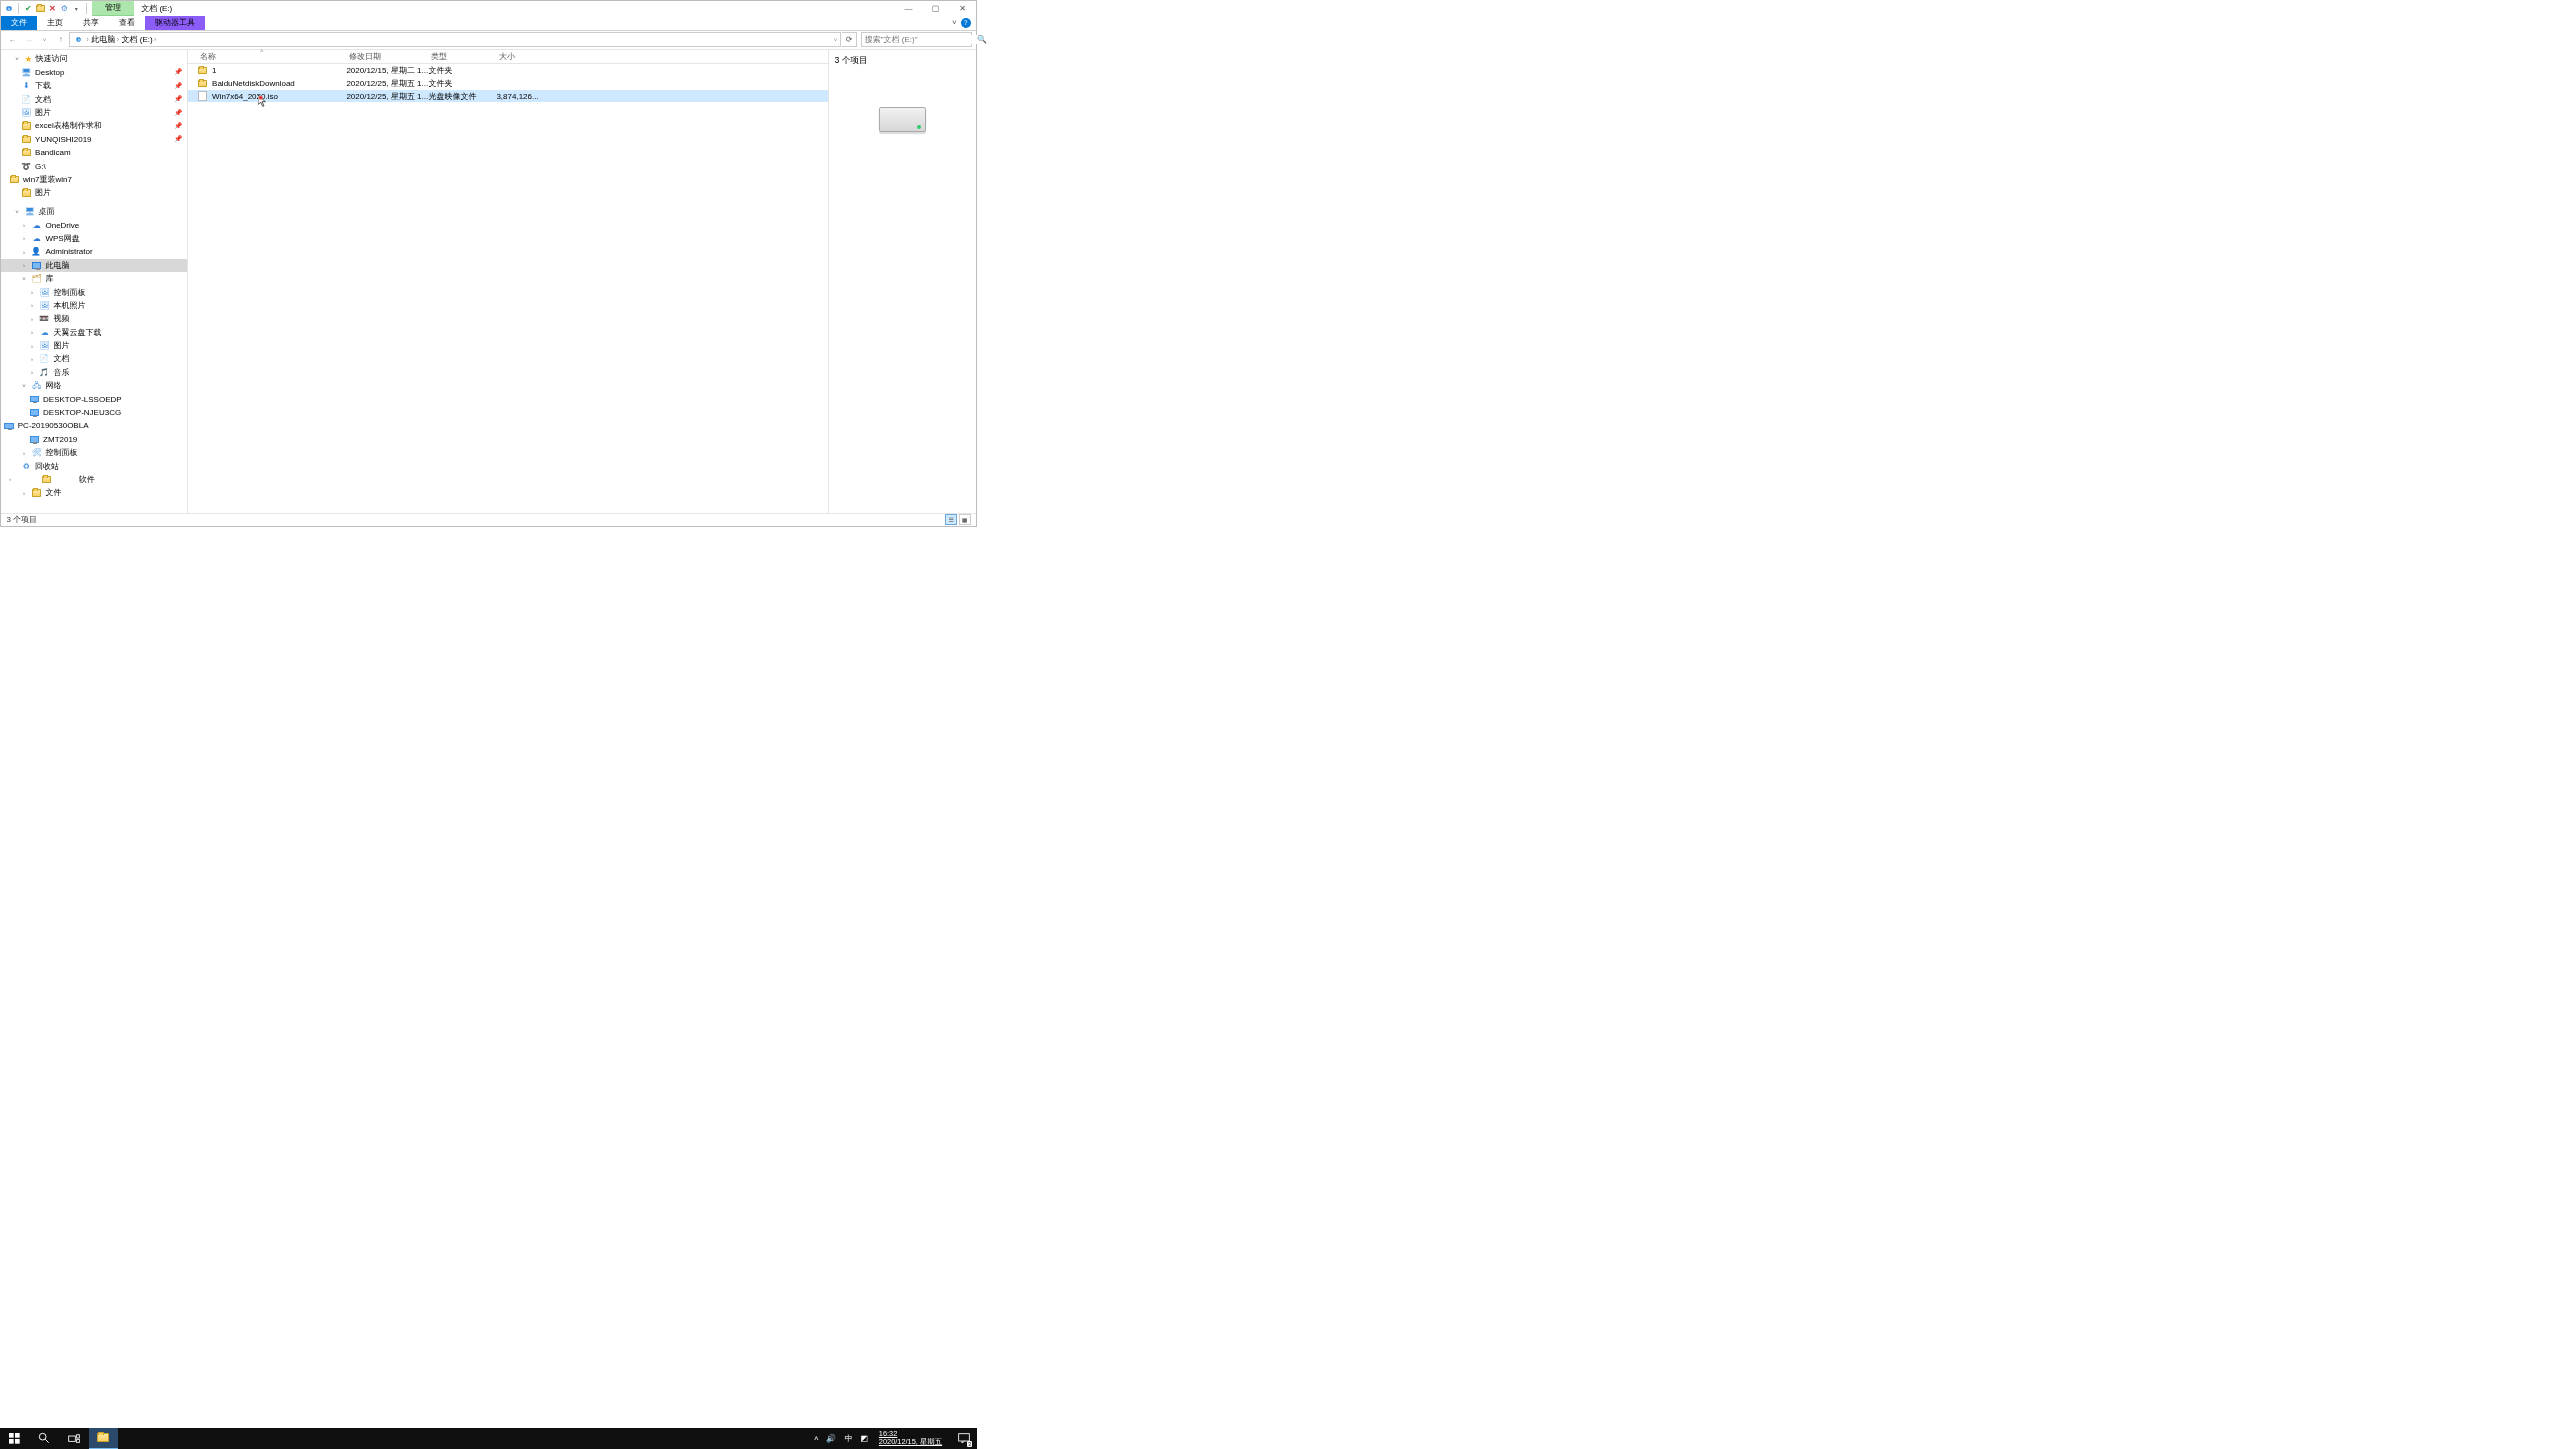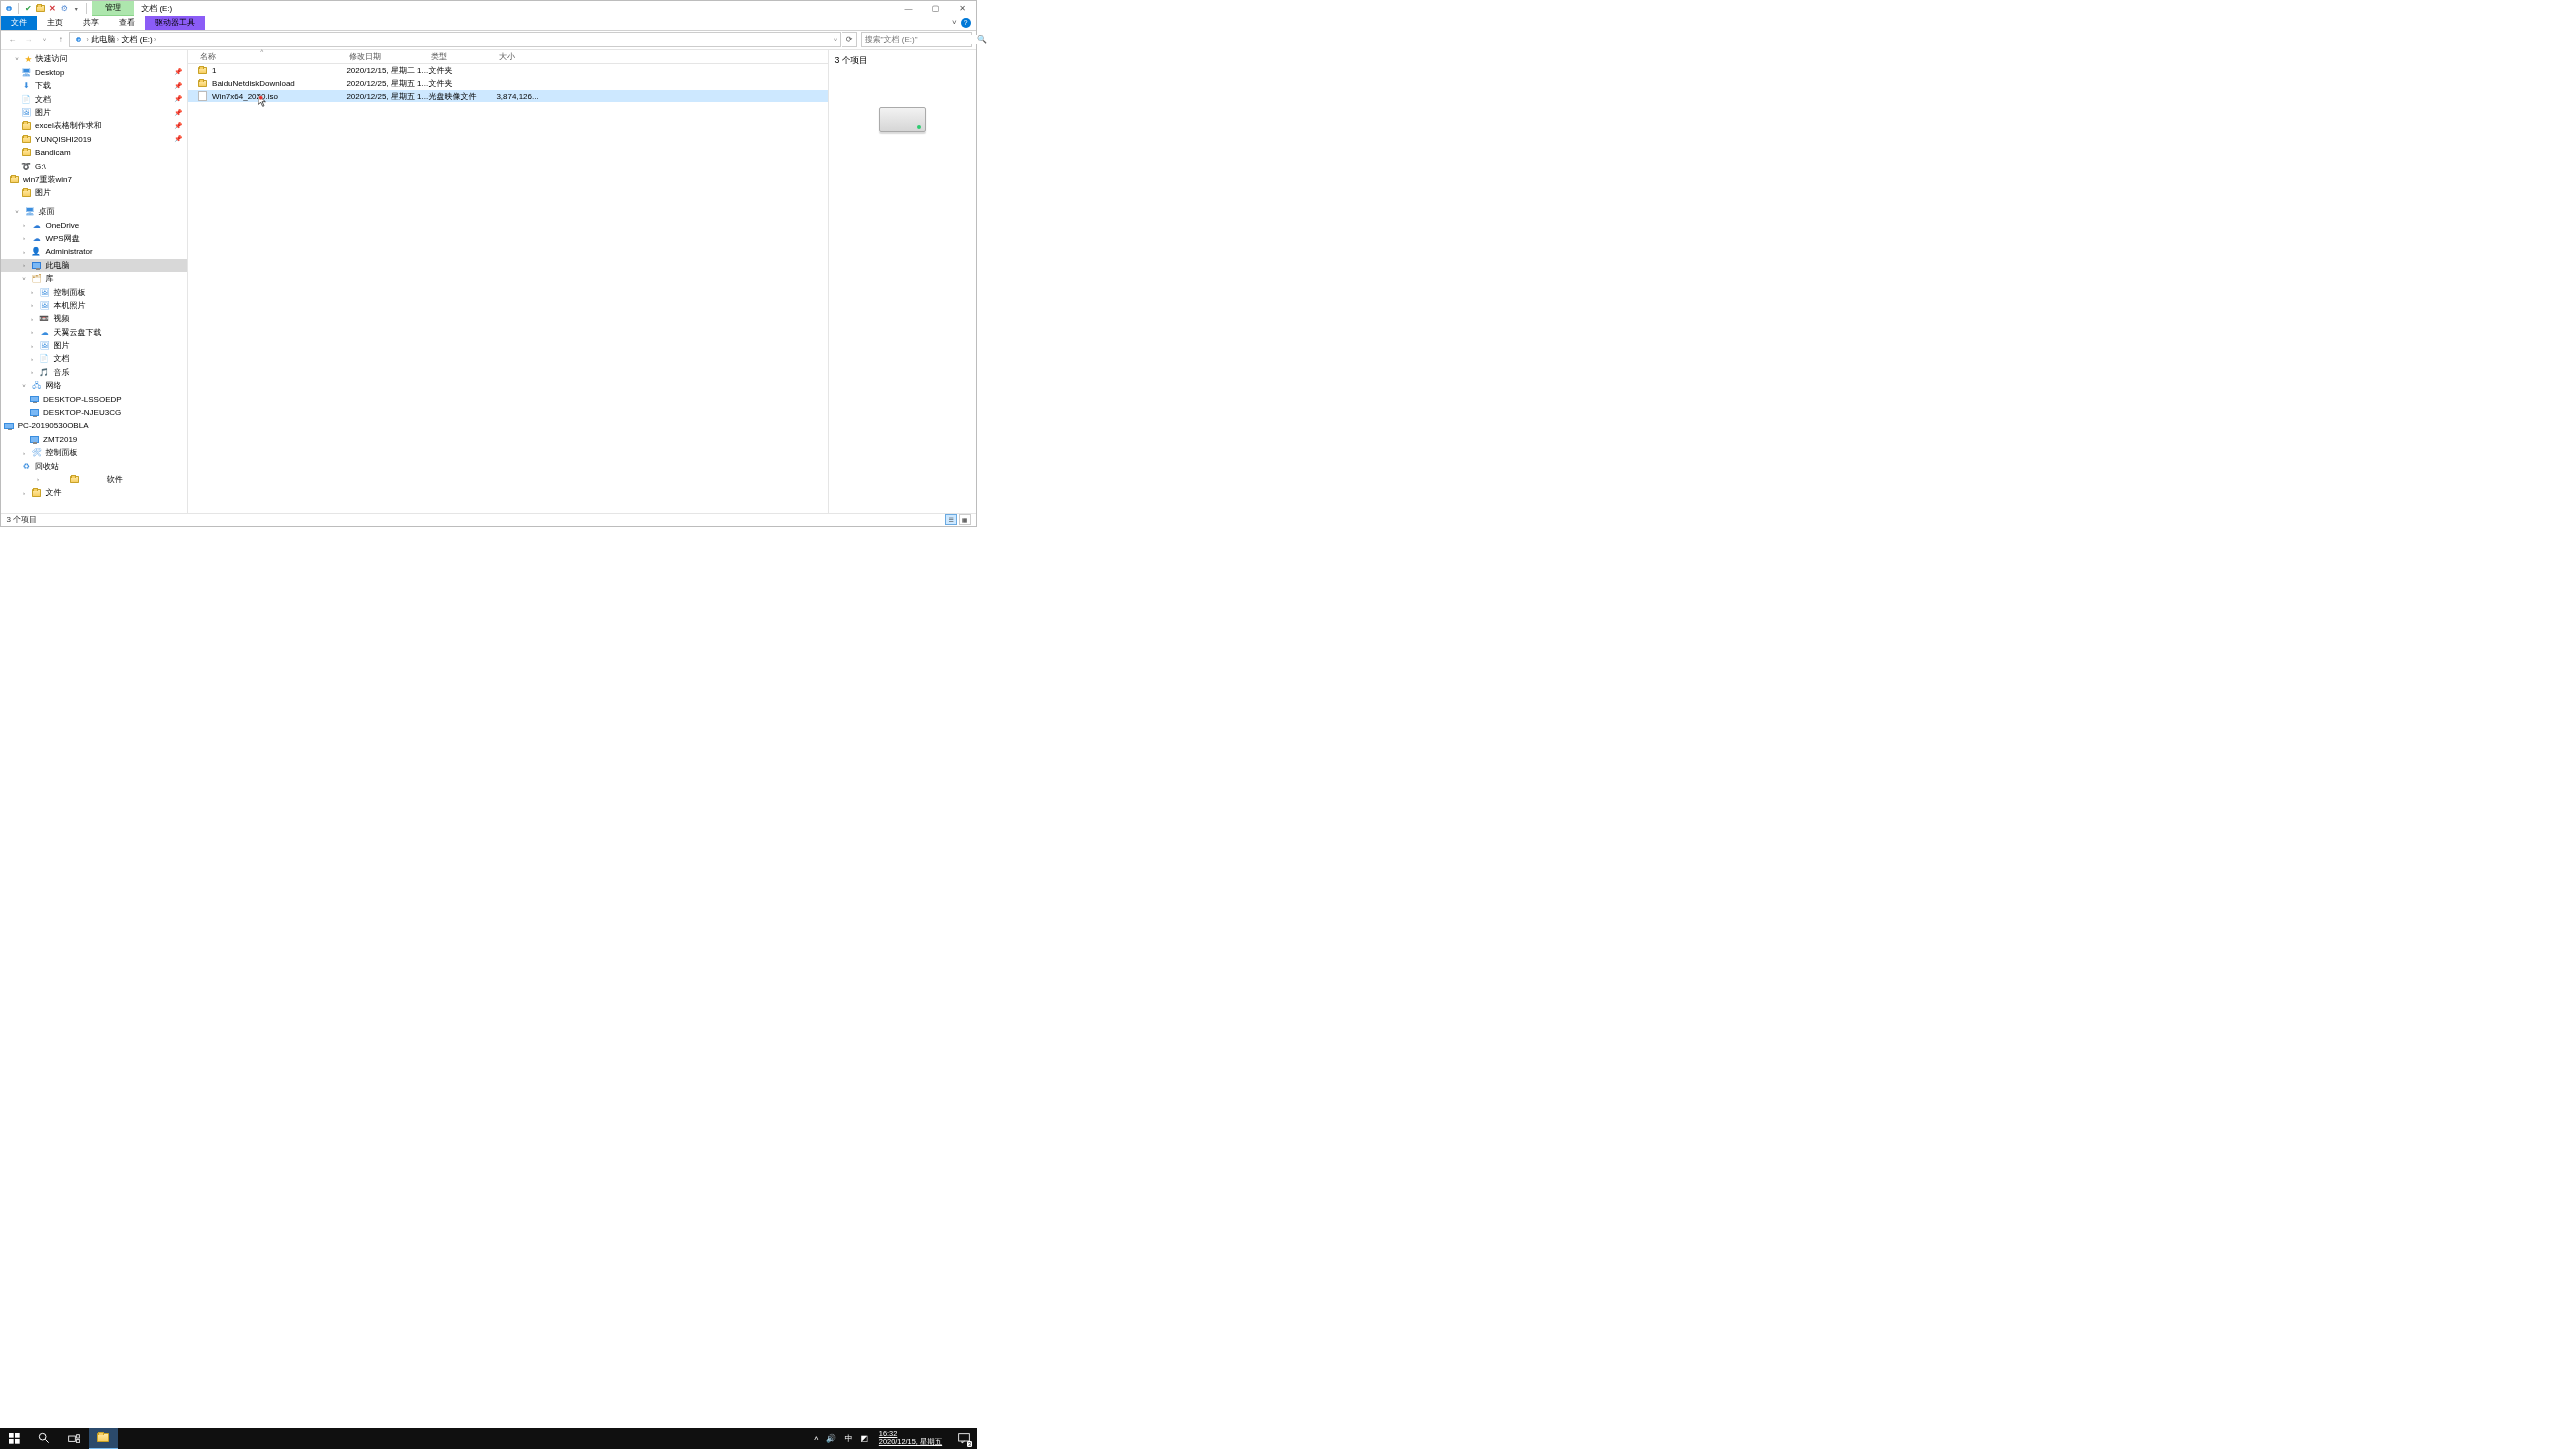--- a/index.html
+++ b/index.html
@@ -301,21 +301,21 @@
         </div>
       <div class="tree-item" style="padding-left:19px;">
           <span class="chev">›</span>
           <span class="fi" style="color:#3a8dde;">🛠</span>
           <span>控制面板</span>
         </div>
       <div class="tree-item" style="padding-left:20px;">
           <span class="fi" style="color:#3a8dde;">♻</span>
           <span>回收站</span>
         </div>
-      <div class="tree-item" style="padding-left:33px;gap:27px;">
+      <div class="tree-item" style="padding-left:5px;gap:27px;">
           <span class="chev">›</span>
           <span class="fi">
             <span class="fold"></span>
           </span>
           <span>软件</span>
         </div>
       <div class="tree-item" style="padding-left:19px;">
           <span class="chev">›</span>
           <span class="fi">
             <span class="fold"></span>

